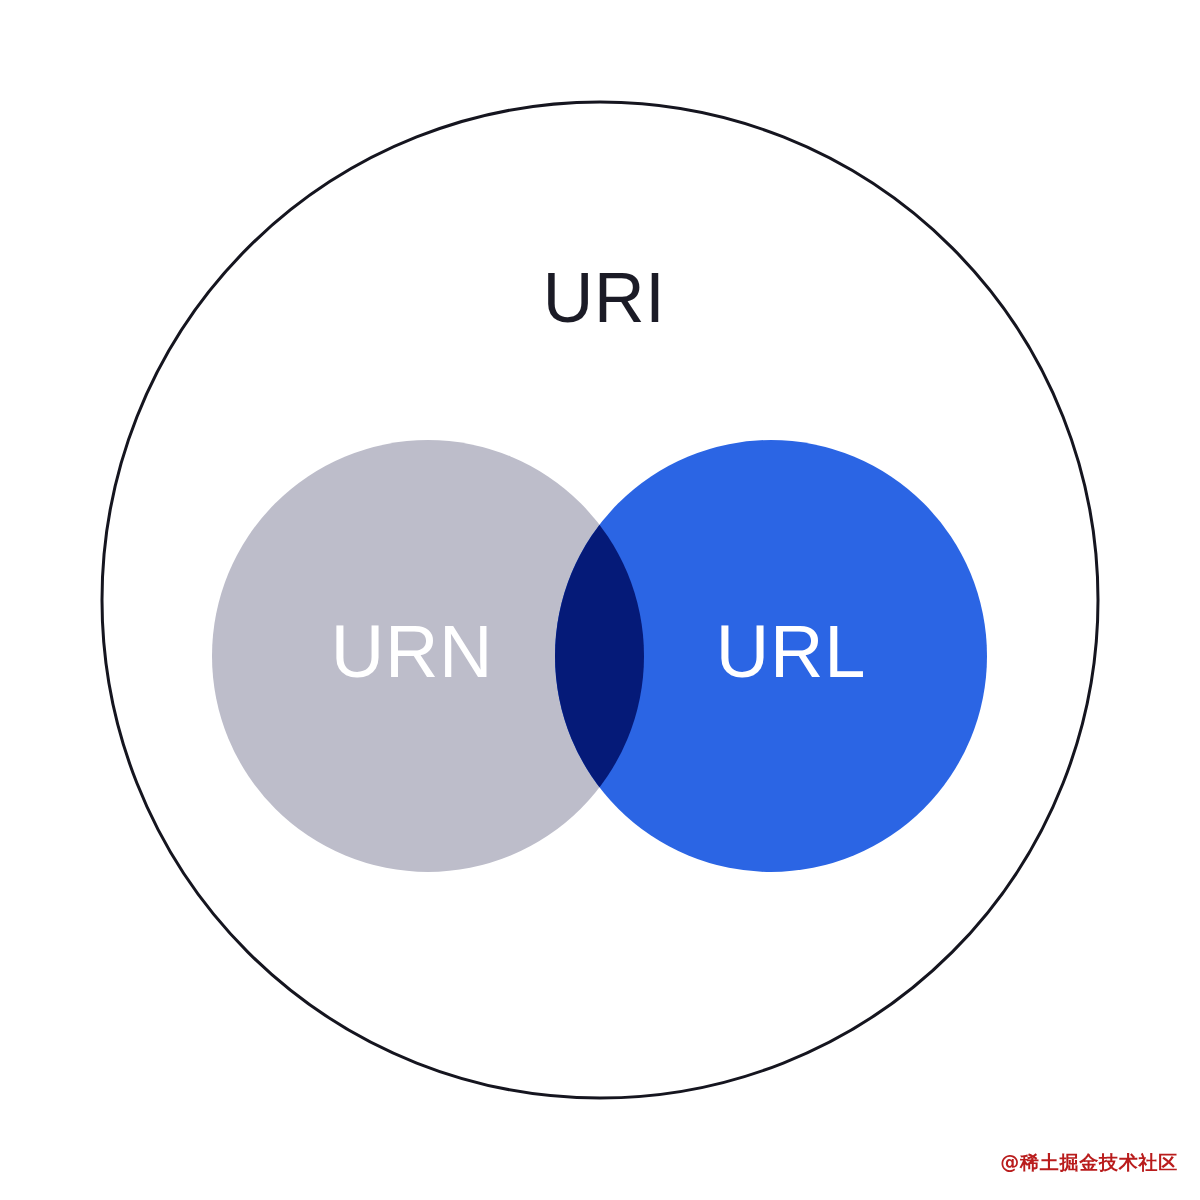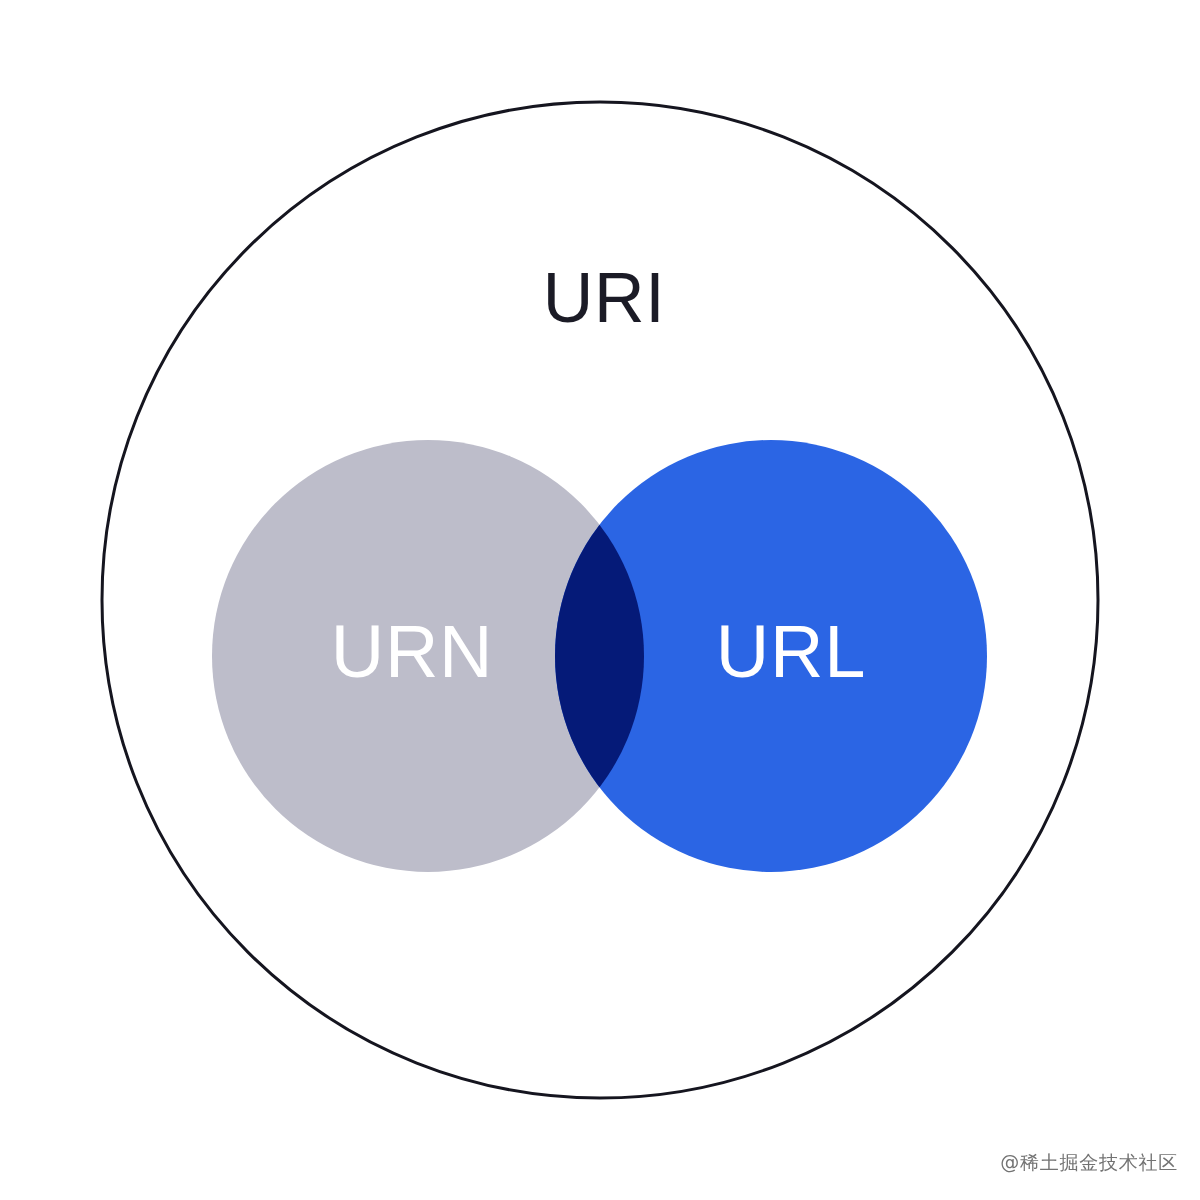--- a/index.html
+++ b/index.html
@@ -83,15 +83,15 @@
       <circle id="intersection-circle" cx="771" cy="656" r="216" fill="#051a78"></circle>
     </g>
 
     <text id="label-uri" class="venn-label label-uri" x="604" y="304">URI</text>
 
     <text id="label-urn" class="venn-label label-urn" x="412" y="657">URN</text>
 
     <text id="label-url" class="venn-label label-url" x="791" y="657">URL</text>
   </svg>
 
-  <div id="watermark" style="color: #737373;">@稀土掘金技术社区</div>
+  <div id="watermark" style="color: #b91c1c; font-weight: bold;">@稀土掘金技术社区</div>
 
 </div>
 
 </body></html>

